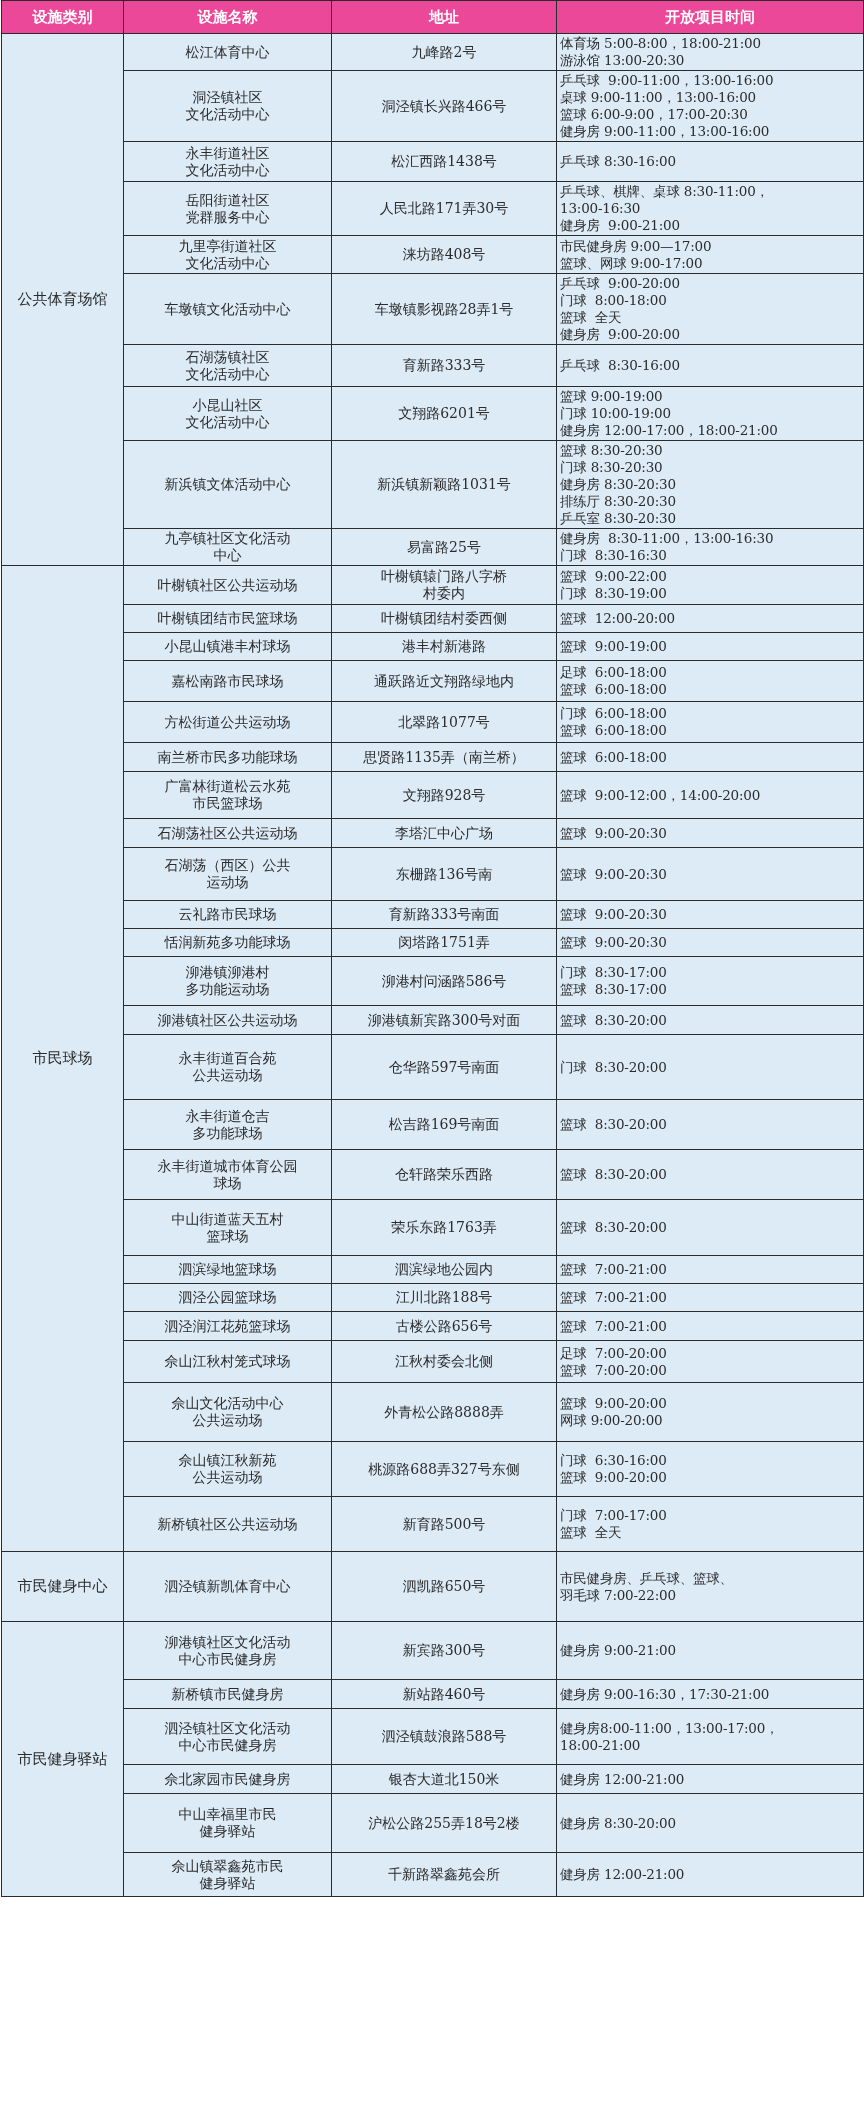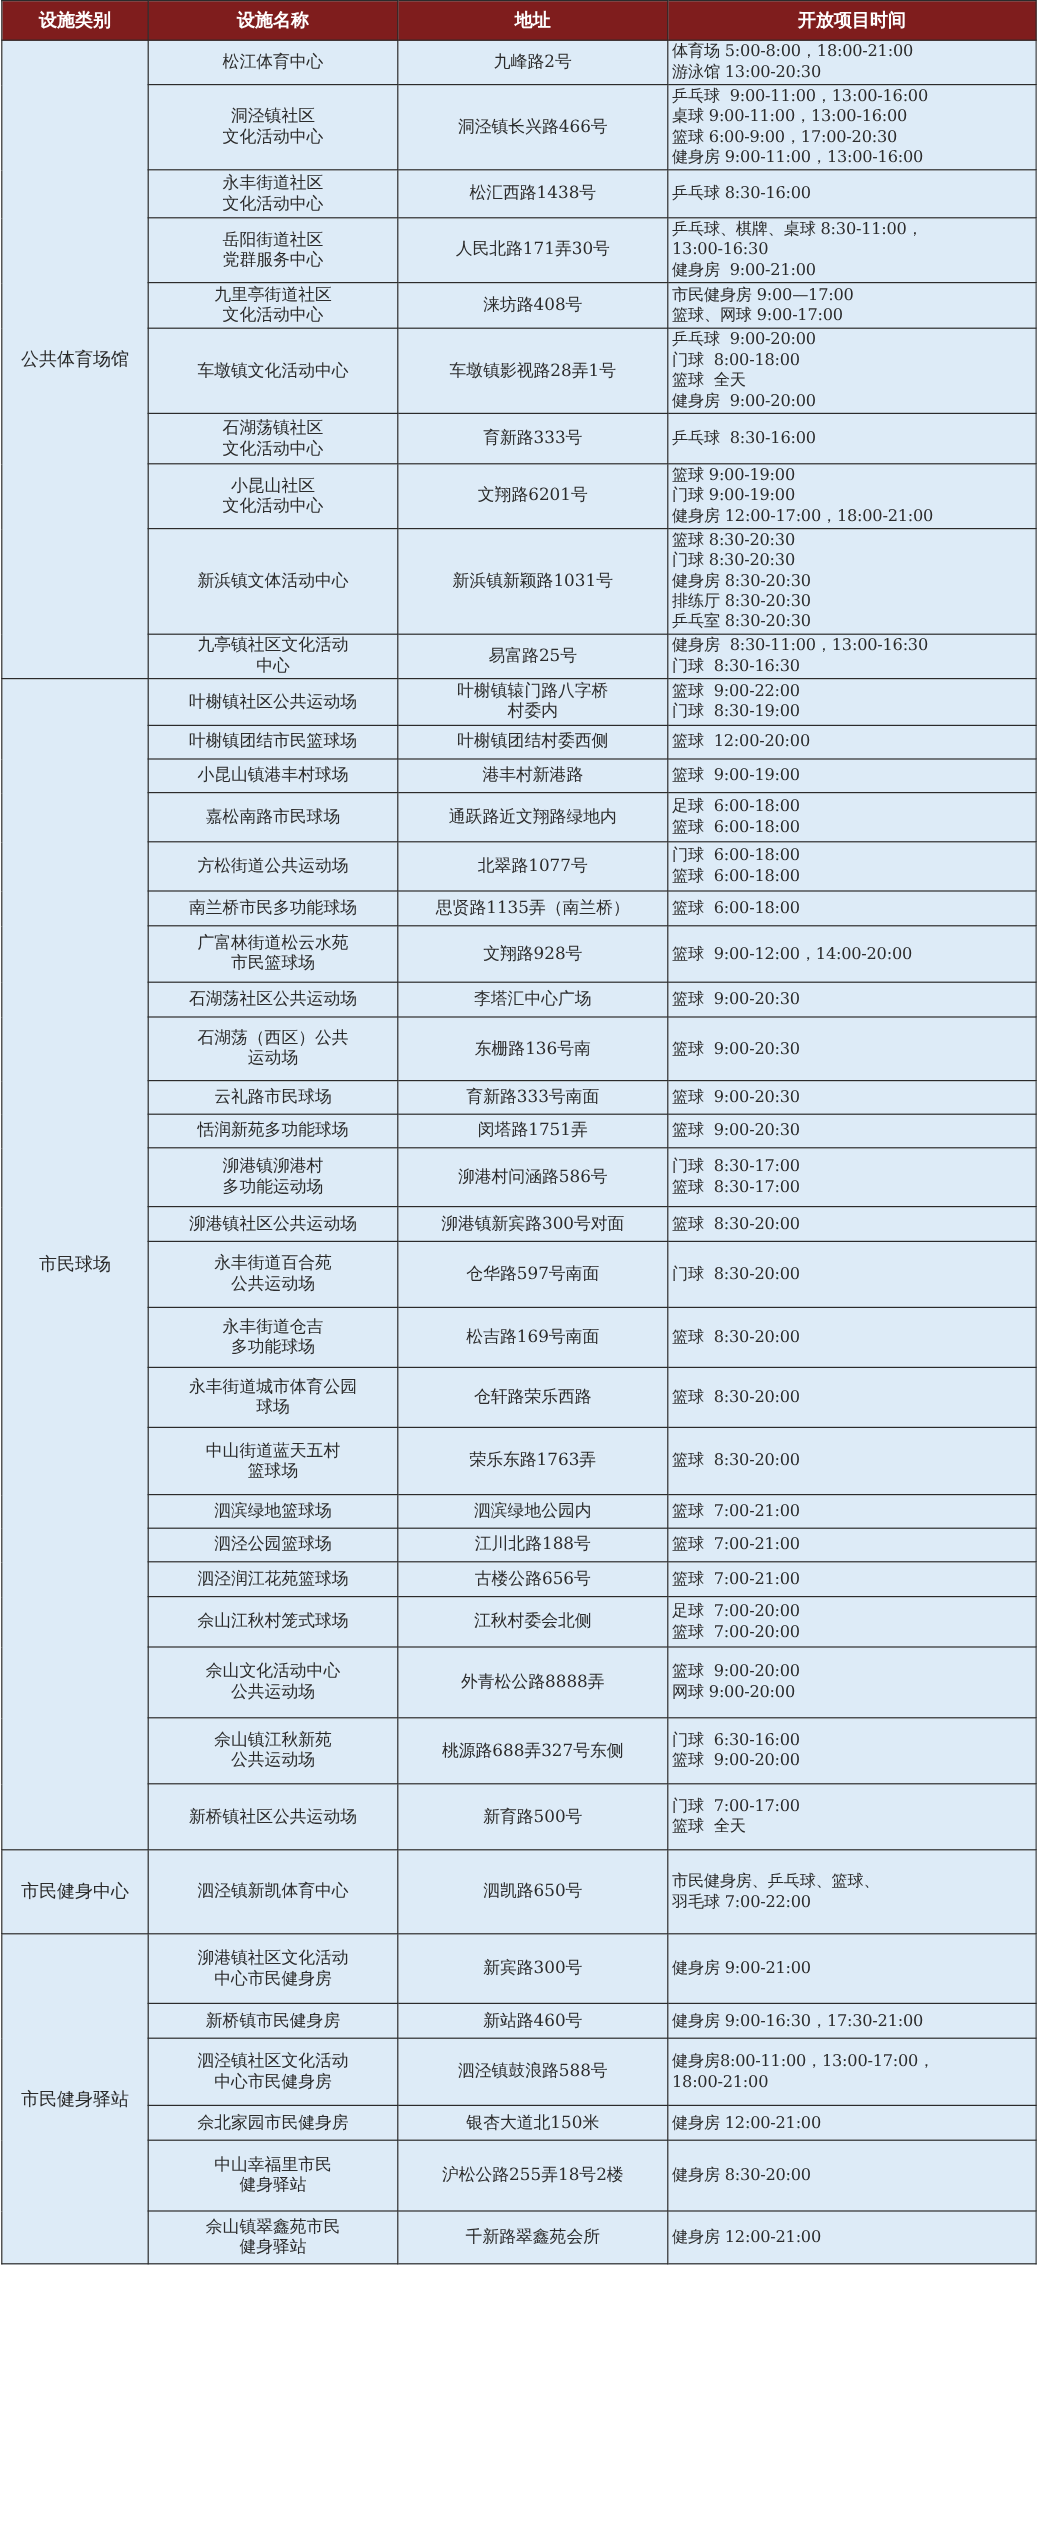--- a/index.html
+++ b/index.html
@@ -9,21 +9,21 @@
     width: 862px;
     margin-left: 1px;
     table-layout: fixed;
     color: #2b2b2b;
   }
   col.c1 { width: 122px; }
   col.c2 { width: 208px; }
   col.c3 { width: 225px; }
   col.c4 { width: 307px; }
   th {
-    background: #7f1d1d;
+    background: #ec4899;
     color: #ffffff;
     font-family: "DejaVu Sans", "Liberation Sans", sans-serif;
     font-weight: bold;
     font-size: 15px;
     height: 32px;
     border: 1.5px solid #2b2b2b;
     text-align: center;
     padding: 0;
   }
   td {
@@ -128,21 +128,21 @@
         <td class="hours"><span class="line">乒乓球  8:30-16:00</span></td>
       </tr>
       <tr style="height: 48px; margin-top: 12px;">
         <td class="name">
           <span class="line">小昆山社区</span>
           <span class="line">文化活动中心</span>
         </td>
         <td class="addr">
           <span class="line">文翔路6201号</span>
         </td>
-        <td class="hours"><span class="line">篮球 9:00-19:00</span><span class="line">门球 9:00-19:00</span><span class="line">健身房 12:00-17:00，18:00-21:00</span></td>
+        <td class="hours"><span class="line">篮球 9:00-19:00</span><span class="line">门球 10:00-19:00</span><span class="line">健身房 12:00-17:00，18:00-21:00</span></td>
       </tr>
       <tr style="height: 84px;">
         <td class="name">
           <span class="line">新浜镇文体活动中心</span>
         </td>
         <td class="addr">
           <span class="line">新浜镇新颖路1031号</span>
         </td>
         <td class="hours"><span class="line">篮球 8:30-20:30</span><span class="line">门球 8:30-20:30</span><span class="line">健身房 8:30-20:30</span><span class="line">排练厅 8:30-20:30</span><span class="line">乒乓室 8:30-20:30</span></td>
       </tr>
@@ -271,21 +271,21 @@
       </tr>
       <tr style="height: 29px;">
         <td class="name">
           <span class="line">泖港镇社区公共运动场</span>
         </td>
         <td class="addr">
           <span class="line">泖港镇新宾路300号对面</span>
         </td>
         <td class="hours"><span class="line">篮球  8:30-20:00</span></td>
       </tr>
-      <tr style="height: 55px;">
+      <tr style="height: 65px;">
         <td class="name">
           <span class="line">永丰街道百合苑</span>
           <span class="line">公共运动场</span>
         </td>
         <td class="addr">
           <span class="line">仓华路597号南面</span>
         </td>
         <td class="hours"><span class="line">门球  8:30-20:00</span></td>
       </tr>
       <tr style="height: 50px;">

